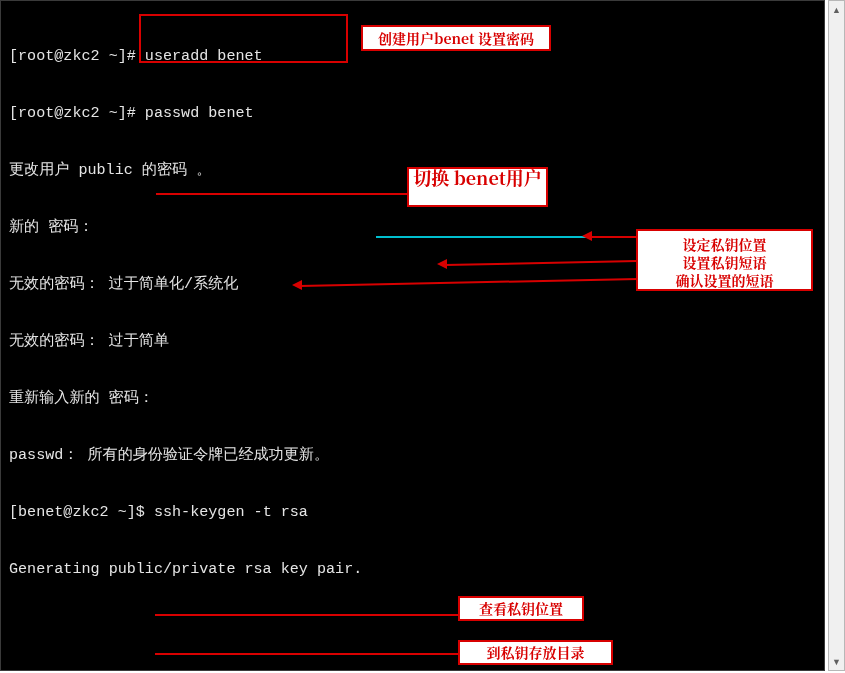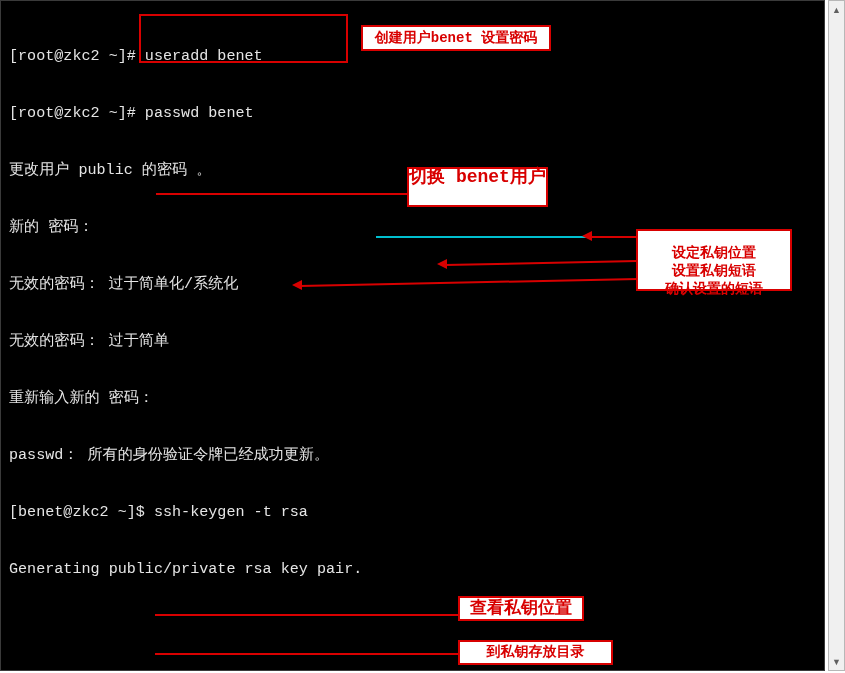--- a/index.html
+++ b/index.html
@@ -64,21 +64,21 @@
     box-sizing: border-box;
     z-index: 5;
   }
   .box-white {
     background: #fff;
     text-align: center;
     font-family: "SimSun","Songti SC","Noto Serif CJK SC",serif;
     color: #D80000;
     font-weight: bold;
   }
-  .box-white div { white-space: nowrap; font-family: Liberation Mono, monospace; }
+  .box-white div { white-space: nowrap; }
 
   
   .redline {
     position: absolute;
     background: #D80000;
     height: 2px;
     transform-origin: left center;
     z-index: 4;
   }
   
@@ -151,27 +151,27 @@
   <div class="box" style="left:139px; top:14px; width:209px; height:49px;"></div>
 
   <div class="box box-white" style="left:361px; top:25px; width:190px; height:26px; line-height:22px; font-size:14px;">
     <div>创建用户benet 设置密码</div>
   </div>
 
   <div class="box box-white" style="left:407px; top:167px; width:141px; height:40px; font-size:18px; line-height:17px; padding-top:0px;">
     <div>切换 benet用户</div>
   </div>
 
-  <div class="box box-white" style="left:636px; top:229px; width:156px; height:62px; font-size:14px; line-height:18px; padding-top:13px;">
+  <div class="box box-white" style="left:636px; top:229px; width:177px; height:62px; font-size:14px; line-height:18px; padding-top:4px;">
     <div>设定私钥位置</div>
     <div>设置私钥短语</div>
     <div>确认设置的短语</div>
   </div>
 
-  <div class="box box-white" style="left:458px; top:596px; width:126px; height:25px; line-height:21px; font-size:17px;">
+  <div class="box box-white" style="left:458px; top:596px; width:126px; height:25px; line-height:21px; font-size:14px;">
     <div>查看私钥位置</div>
   </div>
 
   <div class="box box-white" style="left:458px; top:640px; width:155px; height:25px; line-height:21px; font-size:14px;">
     <div>到私钥存放目录</div>
   </div>
 
   <div class="cyanline" style="left:376px; top:236px; width:225px;"></div>
 
   <div class="redline" style="left:156px; top:193px; width:255px;"></div>

